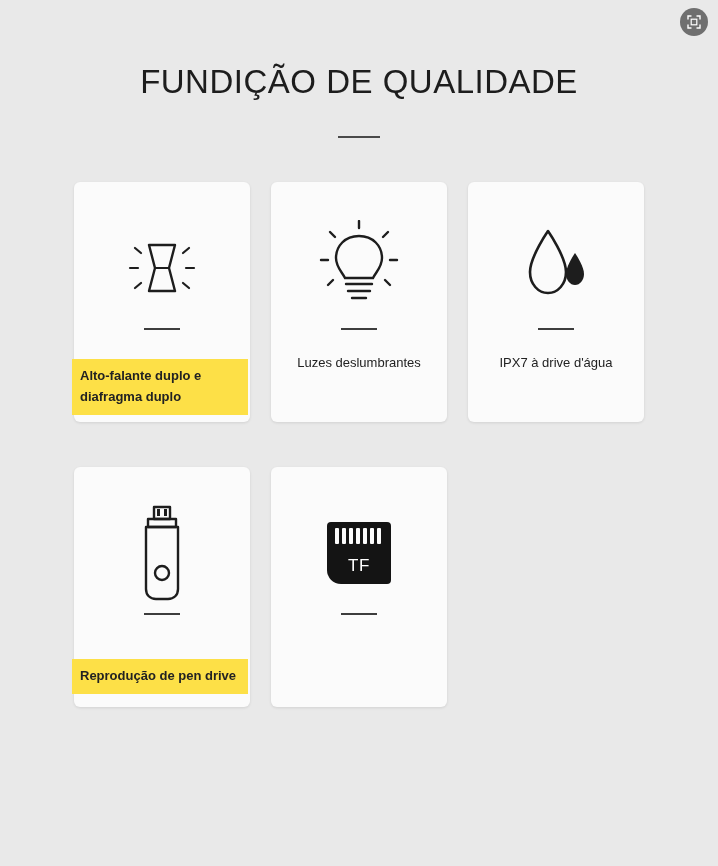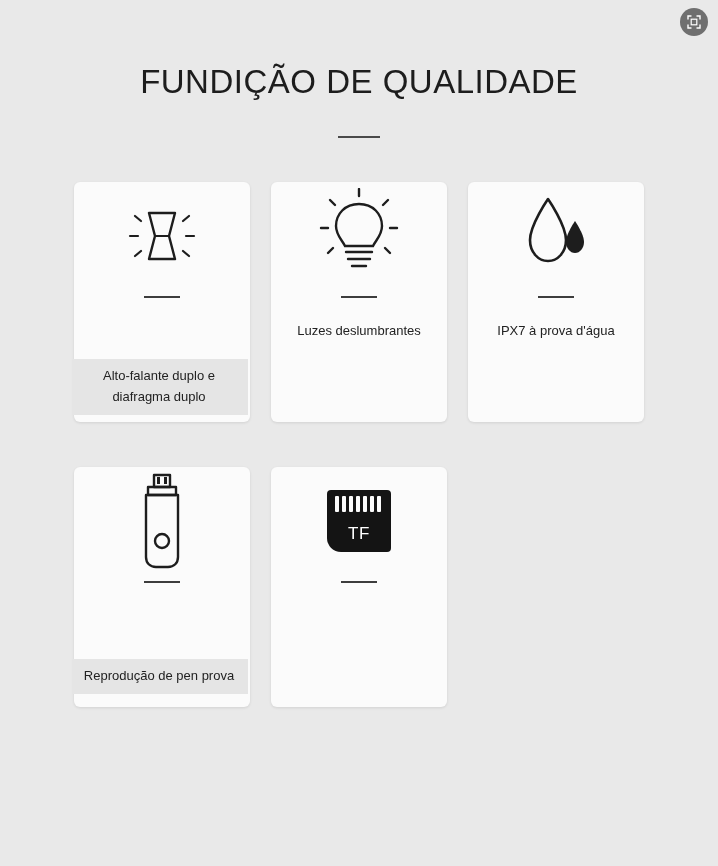--- a/index.html
+++ b/index.html
@@ -63,20 +63,21 @@
     column-gap: 21px;
     row-gap: 45px;
   }
   .card {
     background: #fbfbfb;
     border-radius: 6px;
     box-shadow: 0 1px 3px rgba(0,0,0,0.10);
     display: flex;
     flex-direction: column;
     align-items: center;
+    padding-top: 32px;
     position: relative;
   }
   .card .icon {
     height: 108px;
     display: flex;
     align-items: center;
     justify-content: center;
     text-align: center;
   }
   .card .divider {
@@ -92,25 +93,26 @@
     color: #222;
     text-align: center;
     padding: 0 12px;
     max-width: 176px;
   }
   
   .card.overflow-label .label {
     position: absolute;
     left: -2px;
     top: 155px;
-    text-align: center;
-    background: #e5e5e5;
+    text-align: left;
+    background: #fde047;
     padding: 6px 10px 8px 8px;
     width: 182px;
     z-index: 3;
+    font-weight: bold;
   }
   .card.overflow-label.second .label {
     top: 170px;
   }
 
   
   .tf-chip {
     width: 64px;
     height: 62px;
     background: #141414;
@@ -214,38 +216,38 @@
     <div class="card">
       <div class="icon">
         <svg width="76" height="86" viewBox="0 0 76 86">
           <g fill="none" stroke="#1d1d1d" stroke-width="2.6" stroke-linejoin="round">
             <path d="M30 6 C30 6 12 32 12 47 C12 59 20 68 30 68 C40 68 48 59 48 47 C48 32 30 6 30 6 Z"></path>
           </g>
           <path d="M57 28 C57 28 48 41 48 49 C48 55 52 60 57 60 C62 60 66 55 66 49 C66 41 57 28 57 28 Z" fill="#1d1d1d"></path>
         </svg>
       </div>
       <div class="divider"></div>
-      <div class="label">IPX7 à prova d'água</div>
+      <div class="label">IPX7 à drive d'água</div>
     </div>
 
     <div class="card overflow-label second">
       <div class="icon">
         <svg width="56" height="104" viewBox="0 0 56 104">
           <g fill="none" stroke="#1d1d1d" stroke-width="2.4" stroke-linejoin="round">
             <path d="M20 6 L36 6 L36 18 L20 18 Z"></path>
             <path d="M14 18 L42 18 L42 26 L14 26 Z"></path>
             <path d="M12 26 L44 26 L44 88 C44 94 40 98 34 98 L22 98 C16 98 12 94 12 88 Z"></path>
             <circle cx="28" cy="72" r="7"></circle>
           </g>
           <rect x="23" y="8" width="3" height="7" fill="#1d1d1d"></rect>
           <rect x="30" y="8" width="3" height="7" fill="#1d1d1d"></rect>
         </svg>
       </div>
       <div class="divider"></div>
-      <div class="label">Reprodução de pen prova</div>
+      <div class="label">Reprodução de pen drive</div>
     </div>
 
 
     <div class="card">
       <div class="icon">
         <div class="tf-wrap">
           <div class="tf-chip">
             <span class="tf-pins">
               <i></i>
                 <i></i>

